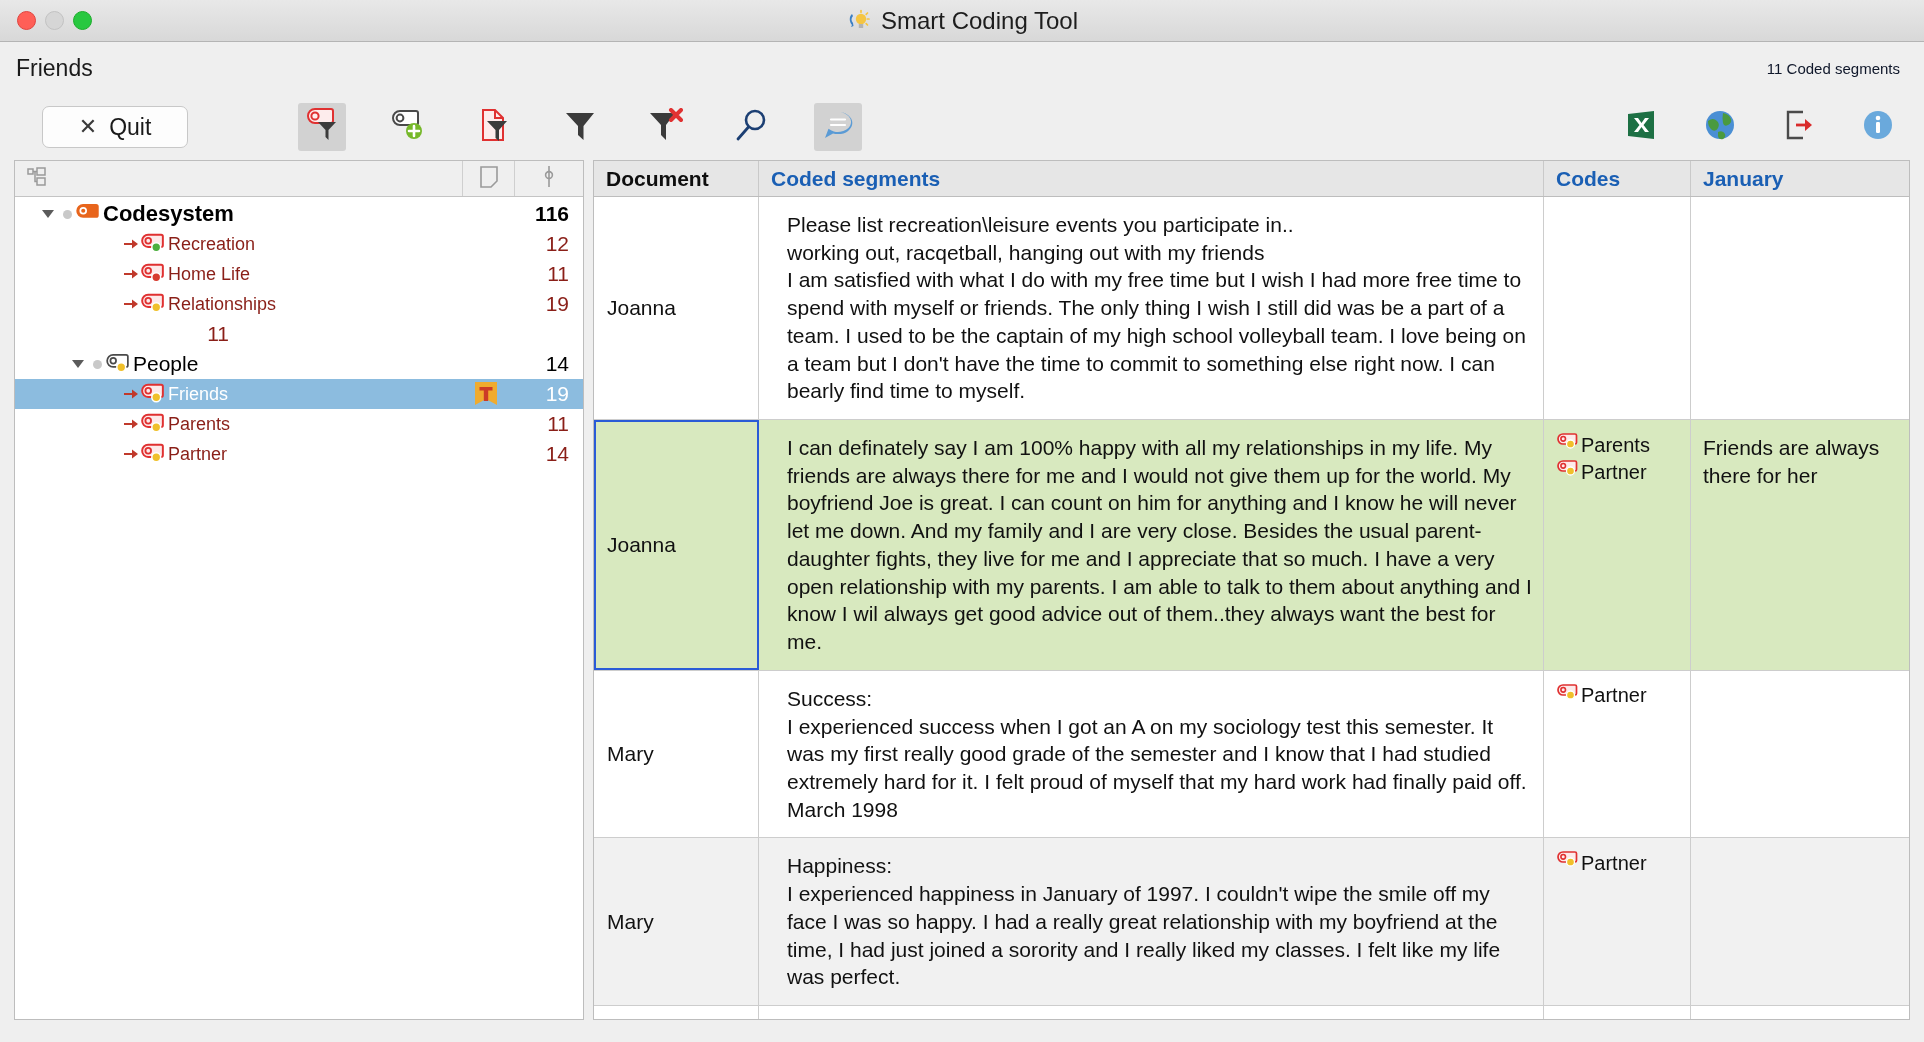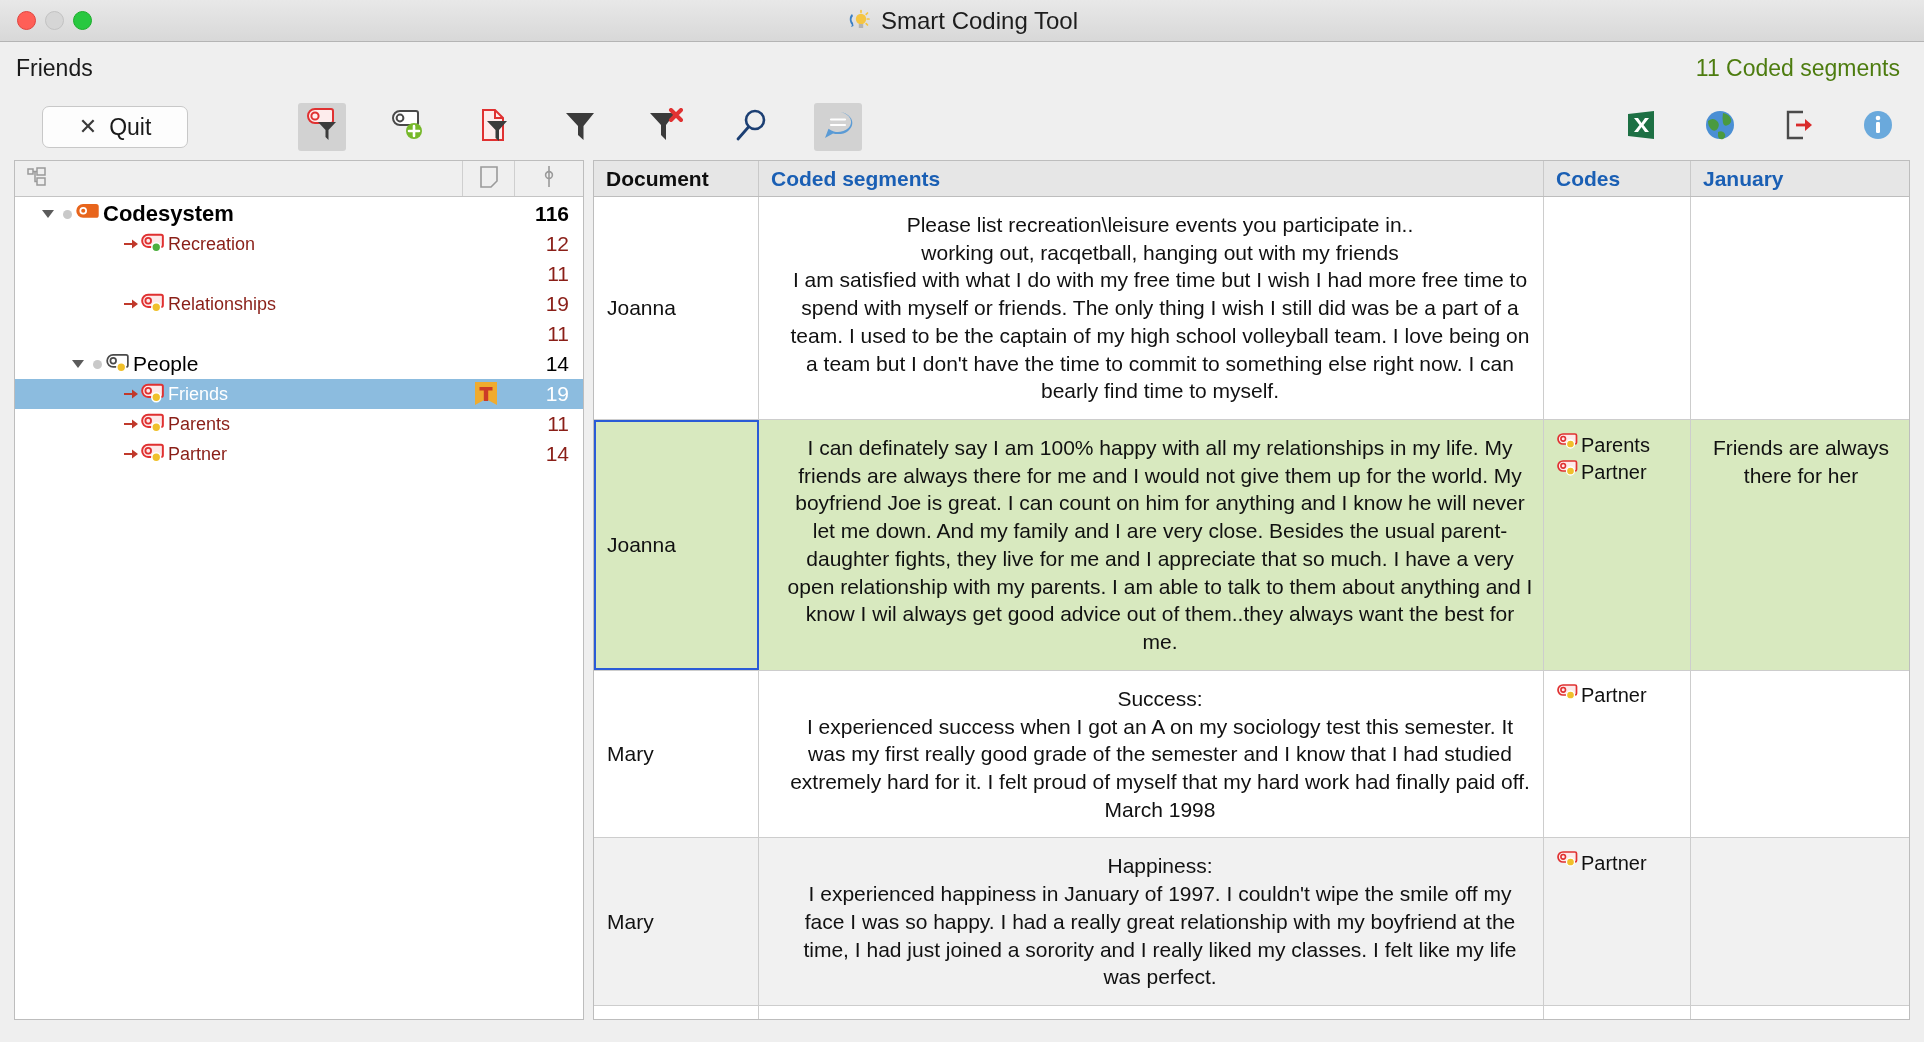--- a/index.html
+++ b/index.html
@@ -40,21 +40,21 @@
   .bulb-icon { display: block; }
 
   
   .header-band {
     flex: none; height: 52px;
     display: flex; align-items: center; justify-content: space-between;
     padding: 0 24px 0 16px;
     background: #efefef;
   }
   .ctx-title { font-size: 23px; color: #1a1a1a; }
-  .seg-count { font-size: 23px; color: #4d7c0f; text-align: center; }
+  .seg-count { font-size: 15px; color: #0f172a; text-align: center; }
 
   
   .toolbar {
     flex: none; height: 66px;
     display: flex; align-items: center;
     padding: 0 20px 0 42px;
     background: #efefef;
     position: relative;
   }
   .quit-btn {
@@ -120,21 +120,20 @@
     flex: 1 1 auto; overflow: hidden;
     background: #ffffff;
     padding-top: 2px;
   }
   .tree-row {
     display: flex; align-items: center;
     height: 30px;
     font-size: 21px;
     position: relative;
     cursor: pointer;
-    justify-content: flex-end;
   }
   .tree-row.selected { background: #8cbcdf; }
   .tr-label {
     flex: 1 1 auto; display: flex; align-items: center; gap: 0px;
     overflow: hidden; white-space: nowrap;
   }
   .tr-count {
     width: 74px; flex: none; text-align: right; padding-right: 14px;
     font-size: 21px;
   }
@@ -158,21 +157,21 @@
   .tr-count.group { color: #000; }
   .tr-count.leaf  { color: #8a1f18; }
   .tree-row.selected .lbl, .tree-row.selected .tr-count { color: #ffffff; }
 
   
   .table-wrap {
     flex: 1 1 auto; min-width: 0;
     display: flex; flex-direction: column;
     border: 1px solid #bdbdbd;
     background: #fde047;
-    min-height: 0; overflow: hidden; text-align: center;
+    min-height: 0; overflow: hidden;
   }
   .tbl-head {
     flex: none; display: flex; height: 36px;
     background: #e6e6e6;
     border-bottom: 1px solid #bdbdbd;
   }
   .tbl-head .cell {
     display: flex; align-items: center;
     padding-left: 12px;
     font-size: 21px; font-weight: bold;
@@ -440,20 +439,36 @@
                 </svg>
               </span>
               <span class="lbl leaf">Recreation</span>
             </div>
             <div class="tr-badgeslot"></div>
             <div class="tr-count leaf">12</div>
           </div>
           <div class="tree-row">
             <div style="width: 78px; flex: 0 0 auto;"></div>
             <div class="twisty"></div>
+            <div class="tr-label">
+              <span class="arrow-in">
+                <svg width="16" height="18" viewBox="0 0 16 18">
+                  <line x1="1" y1="9" x2="11" y2="9" stroke="#c0392b" stroke-width="2"></line>
+                  <path d="M9 4.5 L15 9 L9 13.5 Z" fill="#c0392b"></path>
+                </svg>
+              </span>
+              <span class="code-icon">
+                <svg width="26" height="22" viewBox="0 0 24 20">
+                  <path d="M2 7 a5.5 5.5 0 0 1 5.5-5.5 h12 a1.6 1.6 0 0 1 1.6 1.6 v8 a1.6 1.6 0 0 1-1.6 1.6 h-12 A5.5 5.5 0 0 1 2 7 z" fill="#fdeaea" stroke="#e03131" stroke-width="1.8"></path>
+                  <circle cx="7.6" cy="7" r="2.6" fill="none" stroke="#e03131" stroke-width="1.7"></circle>
+                  <circle cx="15" cy="13" r="4.1" fill="#d73b2e" stroke="#ffffff" stroke-width="1.4"></circle>
+                </svg>
+              </span>
+              <span class="lbl leaf">Home Life</span>
+            </div>
             <div class="tr-badgeslot"></div>
             <div class="tr-count leaf">11</div>
           </div>
           <div class="tree-row">
             <div style="width: 78px; flex: 0 0 auto;"></div>
             <div class="twisty"></div>
             <div class="tr-label">
               <span class="arrow-in">
                 <svg width="16" height="18" viewBox="0 0 16 18">
                   <line x1="1" y1="9" x2="11" y2="9" stroke="#c0392b" stroke-width="2"></line>

